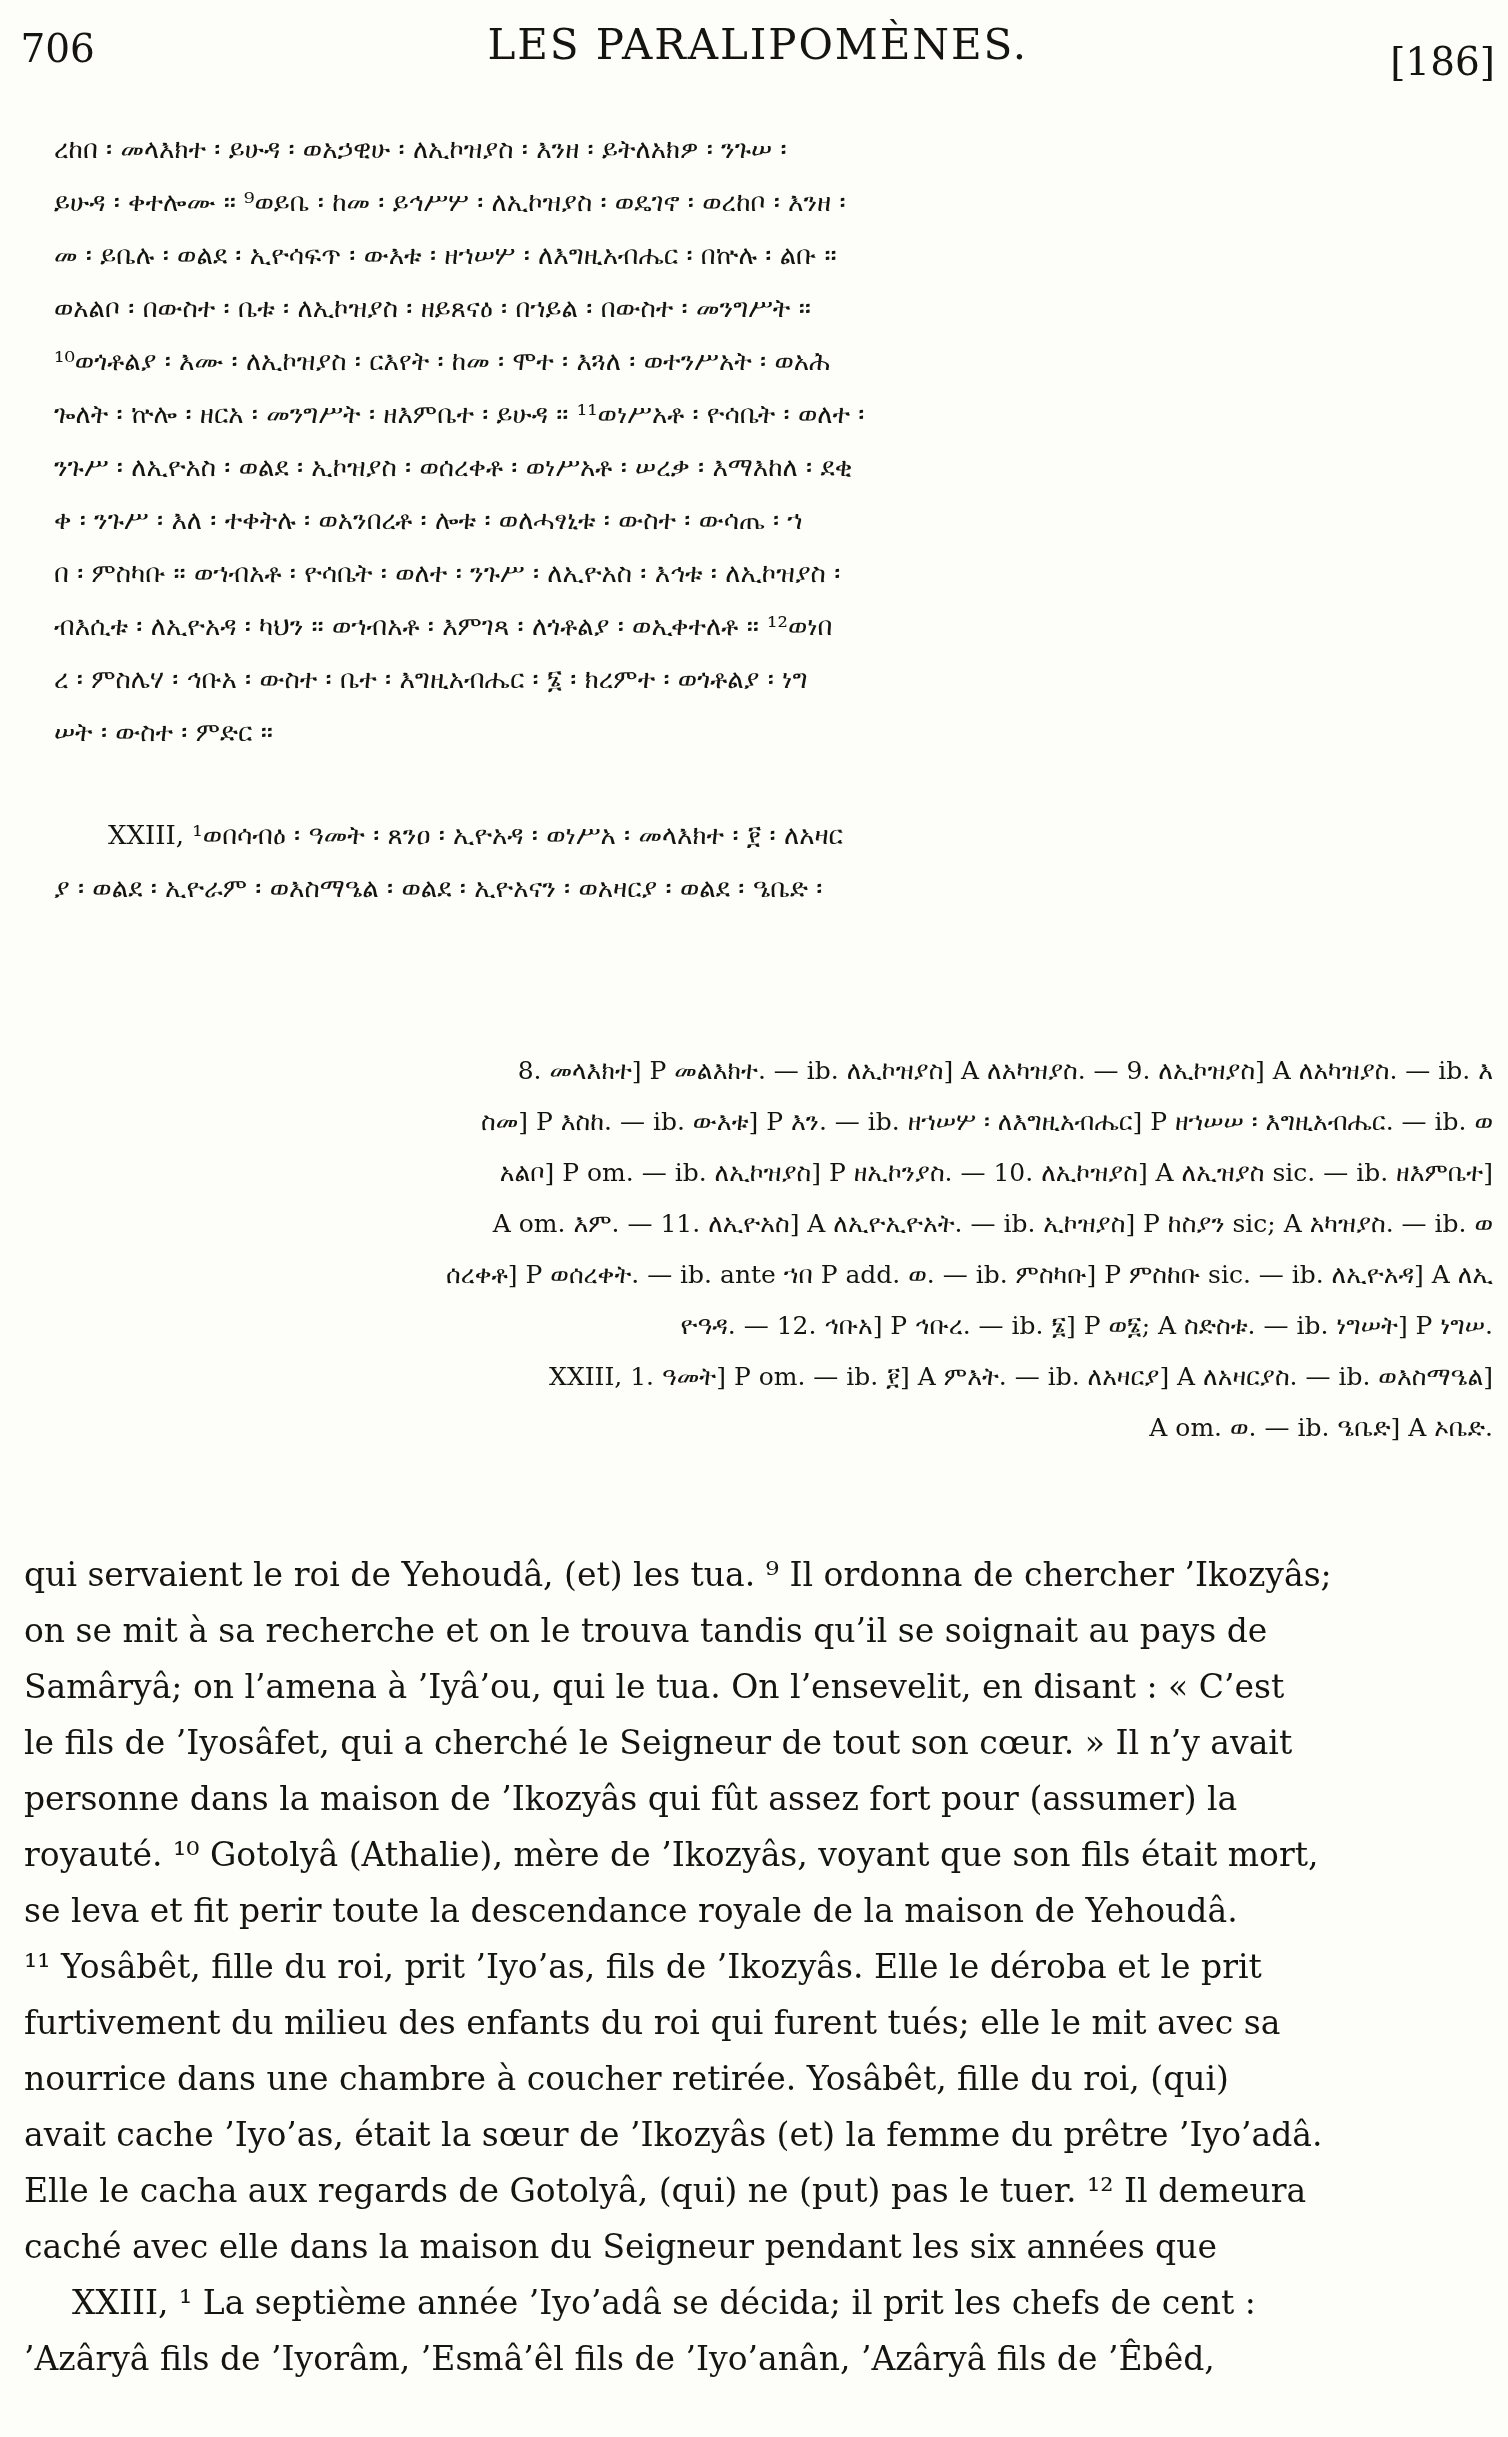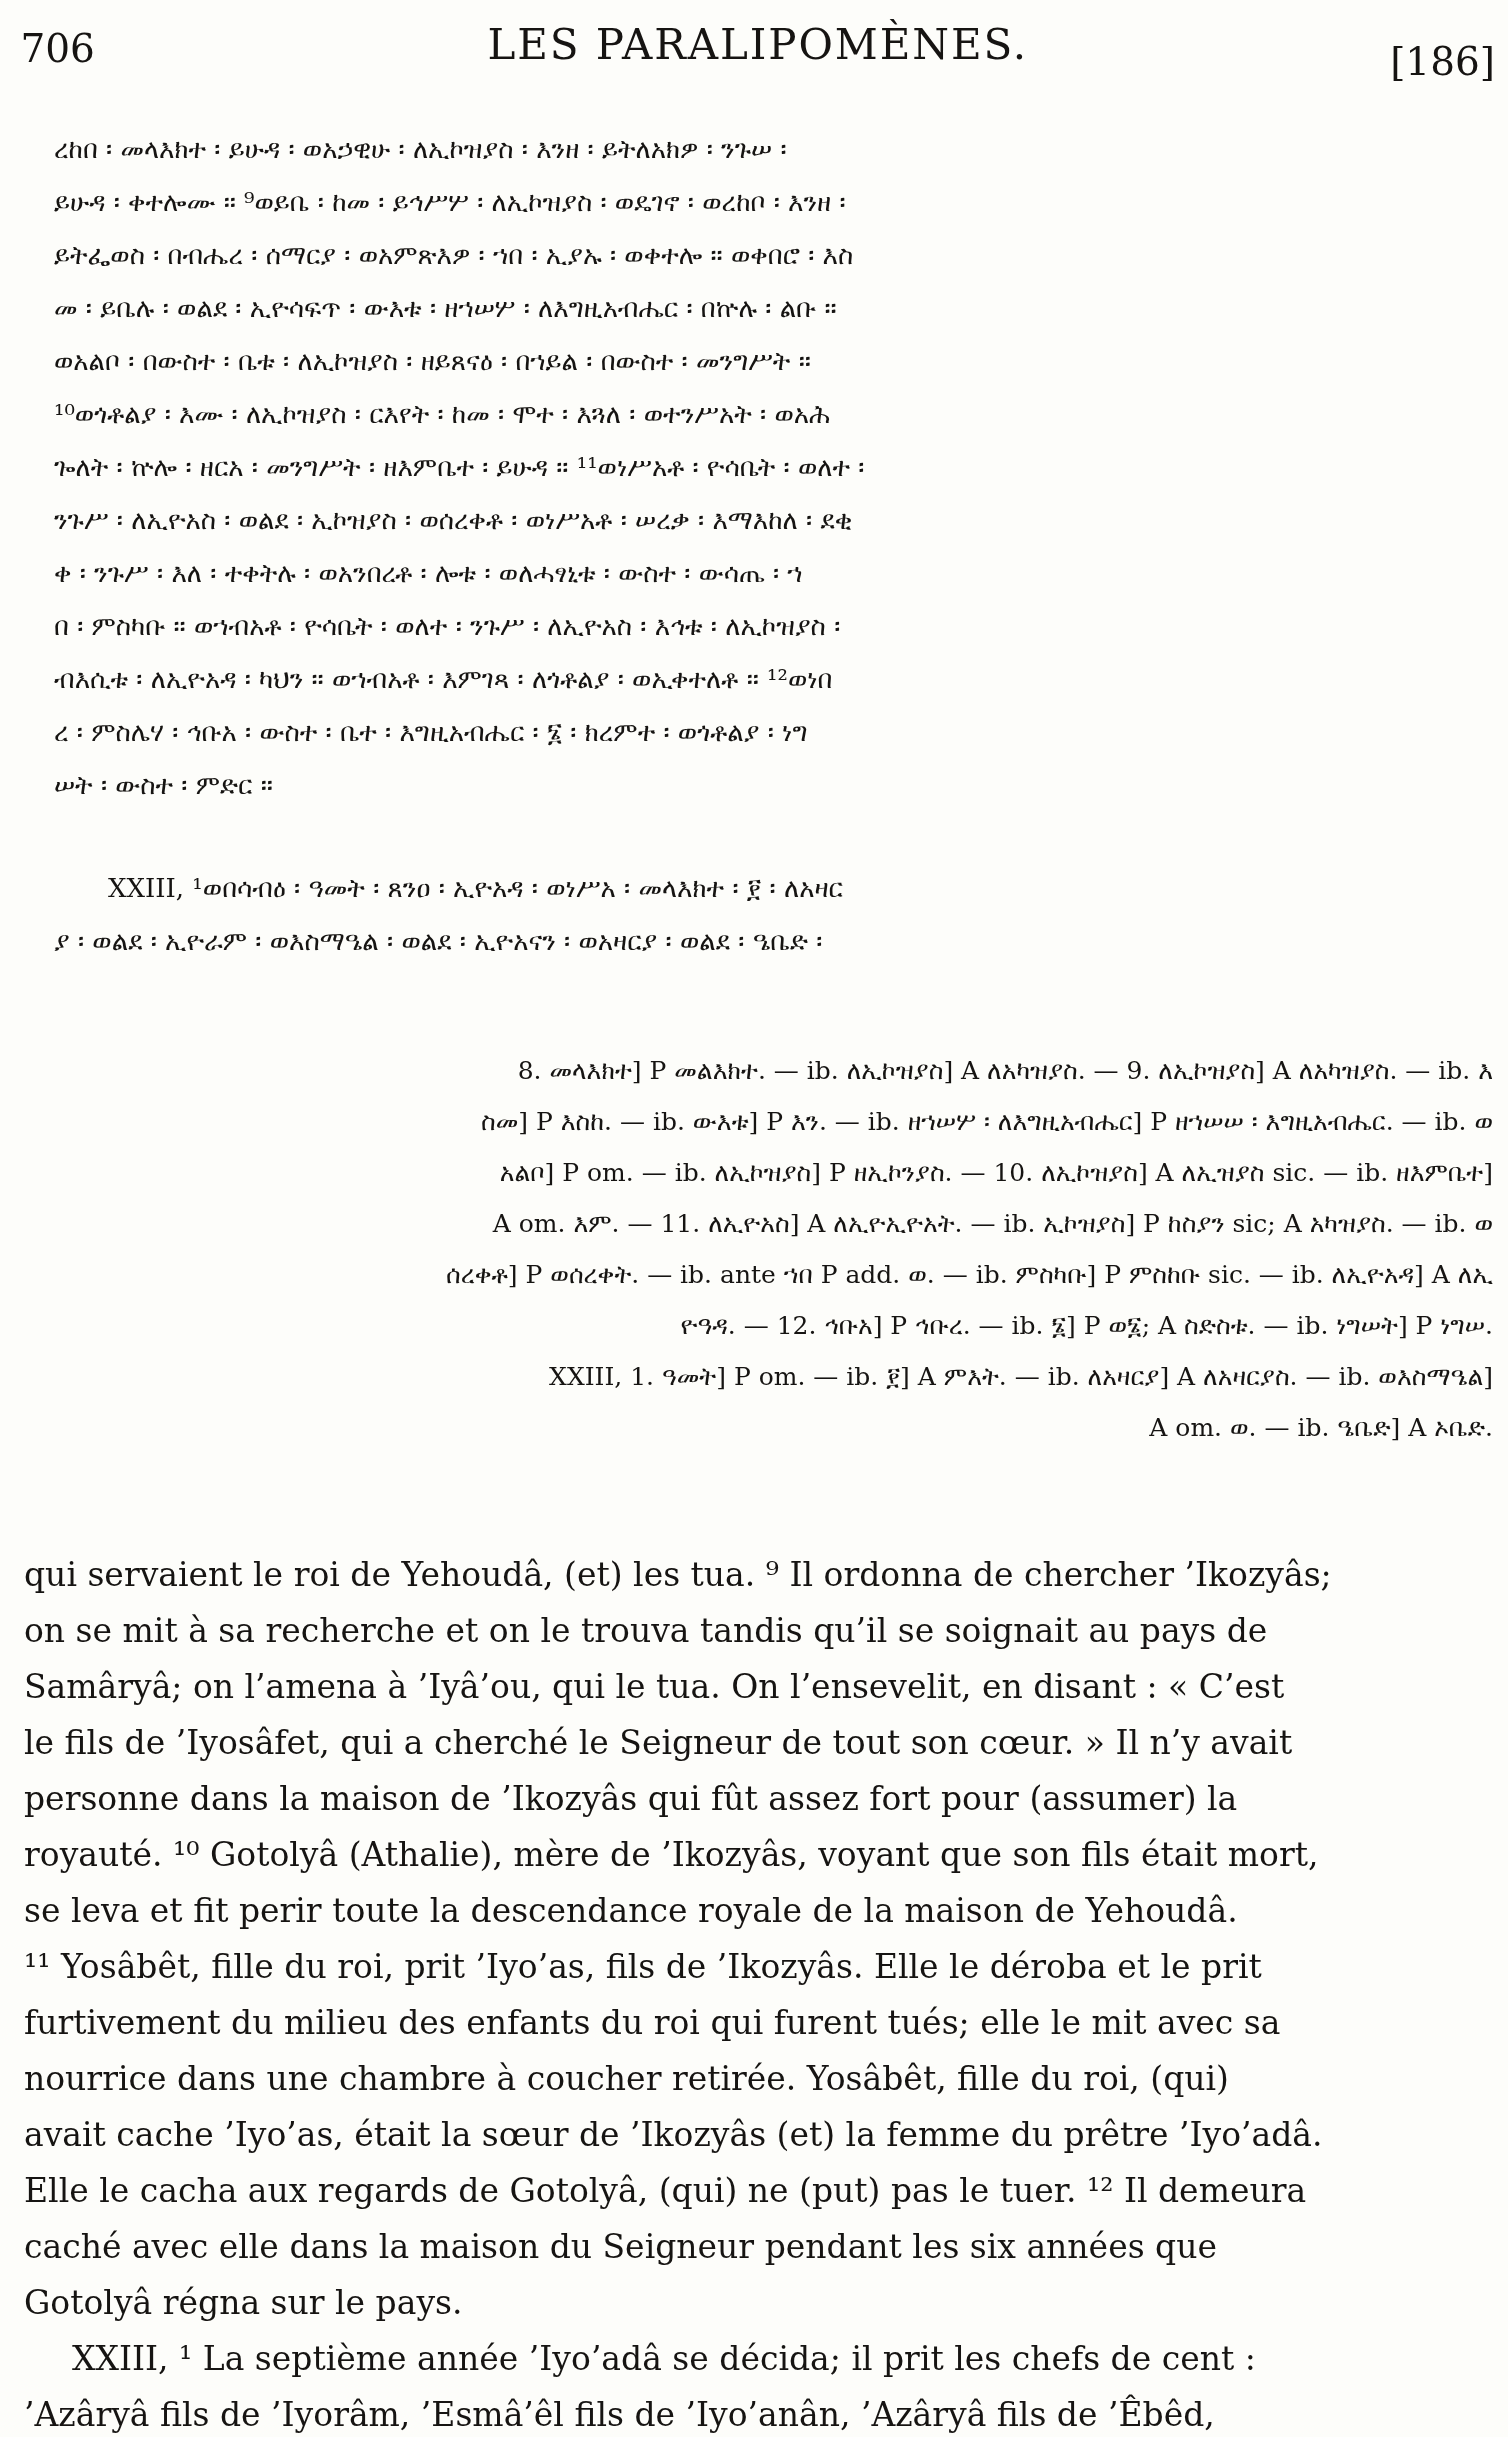--- a/index.html
+++ b/index.html
@@ -50,21 +50,20 @@
 
   <div class="header">
     <span class="page-number-left">706</span>
     <span class="running-title">LES PARALIPOMÈNES.</span>
     <span class="bracket-number">[186]</span>
   </div>
 
   <div class="geez">
       <div class="line">ረከበ ፡ መላእክተ ፡ ይሁዳ ፡ ወአኃዊሁ ፡ ለኢኮዝያስ ፡ እንዘ ፡ ይትለአክዎ ፡ ንጉሠ ፡</div>
       <div class="line">ይሁዳ ፡ ቀተሎሙ ። ⁹ወይቤ ፡ ከመ ፡ ይኅሥሦ ፡ ለኢኮዝያስ ፡ ወዴገኖ ፡ ወረከቦ ፡ እንዘ ፡</div>
-      <div class="line">ይትፌወስ ፡ በብሔረ ፡ ሰማርያ ፡ ወአምጽእዎ ፡ ኀበ ፡ ኢያኡ ፡ ወቀተሎ ። ወቀበሮ ፡ እስ</div>
       <div class="line">መ ፡ ይቤሉ ፡ ወልደ ፡ ኢዮሳፍጥ ፡ ውእቱ ፡ ዘኀሠሦ ፡ ለእግዚአብሔር ፡ በኵሉ ፡ ልቡ ።</div>
       <div class="line">ወአልቦ ፡ በውስተ ፡ ቤቱ ፡ ለኢኮዝያስ ፡ ዘይጸናዕ ፡ በኀይል ፡ በውስተ ፡ መንግሥት ።</div>
       <div class="line">¹⁰ወጎቶልያ ፡ እሙ ፡ ለኢኮዝያስ ፡ ርእየት ፡ ከመ ፡ ሞተ ፡ እጓለ ፡ ወተንሥአት ፡ ወአሕ</div>
       <div class="line">ጐለት ፡ ኵሎ ፡ ዘርአ ፡ መንግሥት ፡ ዘእምቤተ ፡ ይሁዳ ። ¹¹ወነሥአቶ ፡ ዮሳቤት ፡ ወለተ ፡</div>
       <div class="line">ንጉሥ ፡ ለኢዮአስ ፡ ወልደ ፡ ኢኮዝያስ ፡ ወሰረቀቶ ፡ ወነሥአቶ ፡ ሠረቃ ፡ እማእከለ ፡ ደቂ</div>
       <div class="line">ቀ ፡ ንጉሥ ፡ እለ ፡ ተቀትሉ ፡ ወአንበረቶ ፡ ሎቱ ፡ ወለሓፃኒቱ ፡ ውስተ ፡ ውሳጤ ፡ ኀ</div>
       <div class="line">በ ፡ ምስካቡ ። ወኀብአቶ ፡ ዮሳቤት ፡ ወለተ ፡ ንጉሥ ፡ ለኢዮአስ ፡ እኅቱ ፡ ለኢኮዝያስ ፡</div>
       <div class="line">ብእሲቱ ፡ ለኢዮአዳ ፡ ካህን ። ወኀብአቶ ፡ እምገጻ ፡ ለጎቶልያ ፡ ወኢቀተለቶ ። ¹²ወነበ</div>
       <div class="line">ረ ፡ ምስሌሃ ፡ ኅቡአ ፡ ውስተ ፡ ቤተ ፡ እግዚአብሔር ፡ ፮ ፡ ክረምተ ፡ ወጎቶልያ ፡ ነግ</div>
       <div class="line">ሠት ፡ ውስተ ፡ ምድር ።</div>
@@ -90,19 +89,18 @@
       <div class="line">le fils de ’Iyosâfet, qui a cherché le Seigneur de tout son cœur. » Il n’y avait</div>
       <div class="line">personne dans la maison de ’Ikozyâs qui fût assez fort pour (assumer) la</div>
       <div class="line">royauté. ¹⁰ Gotolyâ (Athalie), mère de ’Ikozyâs, voyant que son fils était mort,</div>
       <div class="line">se leva et fit perir toute la descendance royale de la maison de Yehoudâ.</div>
       <div class="line">¹¹ Yosâbêt, fille du roi, prit ’Iyo’as, fils de ’Ikozyâs. Elle le déroba et le prit</div>
       <div class="line">furtivement du milieu des enfants du roi qui furent tués; elle le mit avec sa</div>
       <div class="line">nourrice dans une chambre à coucher retirée. Yosâbêt, fille du roi, (qui)</div>
       <div class="line">avait cache ’Iyo’as, était la sœur de ’Ikozyâs (et) la femme du prêtre ’Iyo’adâ.</div>
       <div class="line">Elle le cacha aux regards de Gotolyâ, (qui) ne (put) pas le tuer. ¹² Il demeura</div>
       <div class="line">caché avec elle dans la maison du Seigneur pendant les six années que</div>
-      <div class="line">Gotolyâ régna sur le pays.</div>
       <div class="line indent">XXIII, ¹ La septième année ’Iyo’adâ se décida; il prit les chefs de cent :</div>
       <div class="line">’Azâryâ fils de ’Iyorâm, ’Esmâ’êl fils de ’Iyo’anân, ’Azâryâ fils de ’Êbêd,</div>
     </div>
 
 </div>
 
 
 </body></html>

